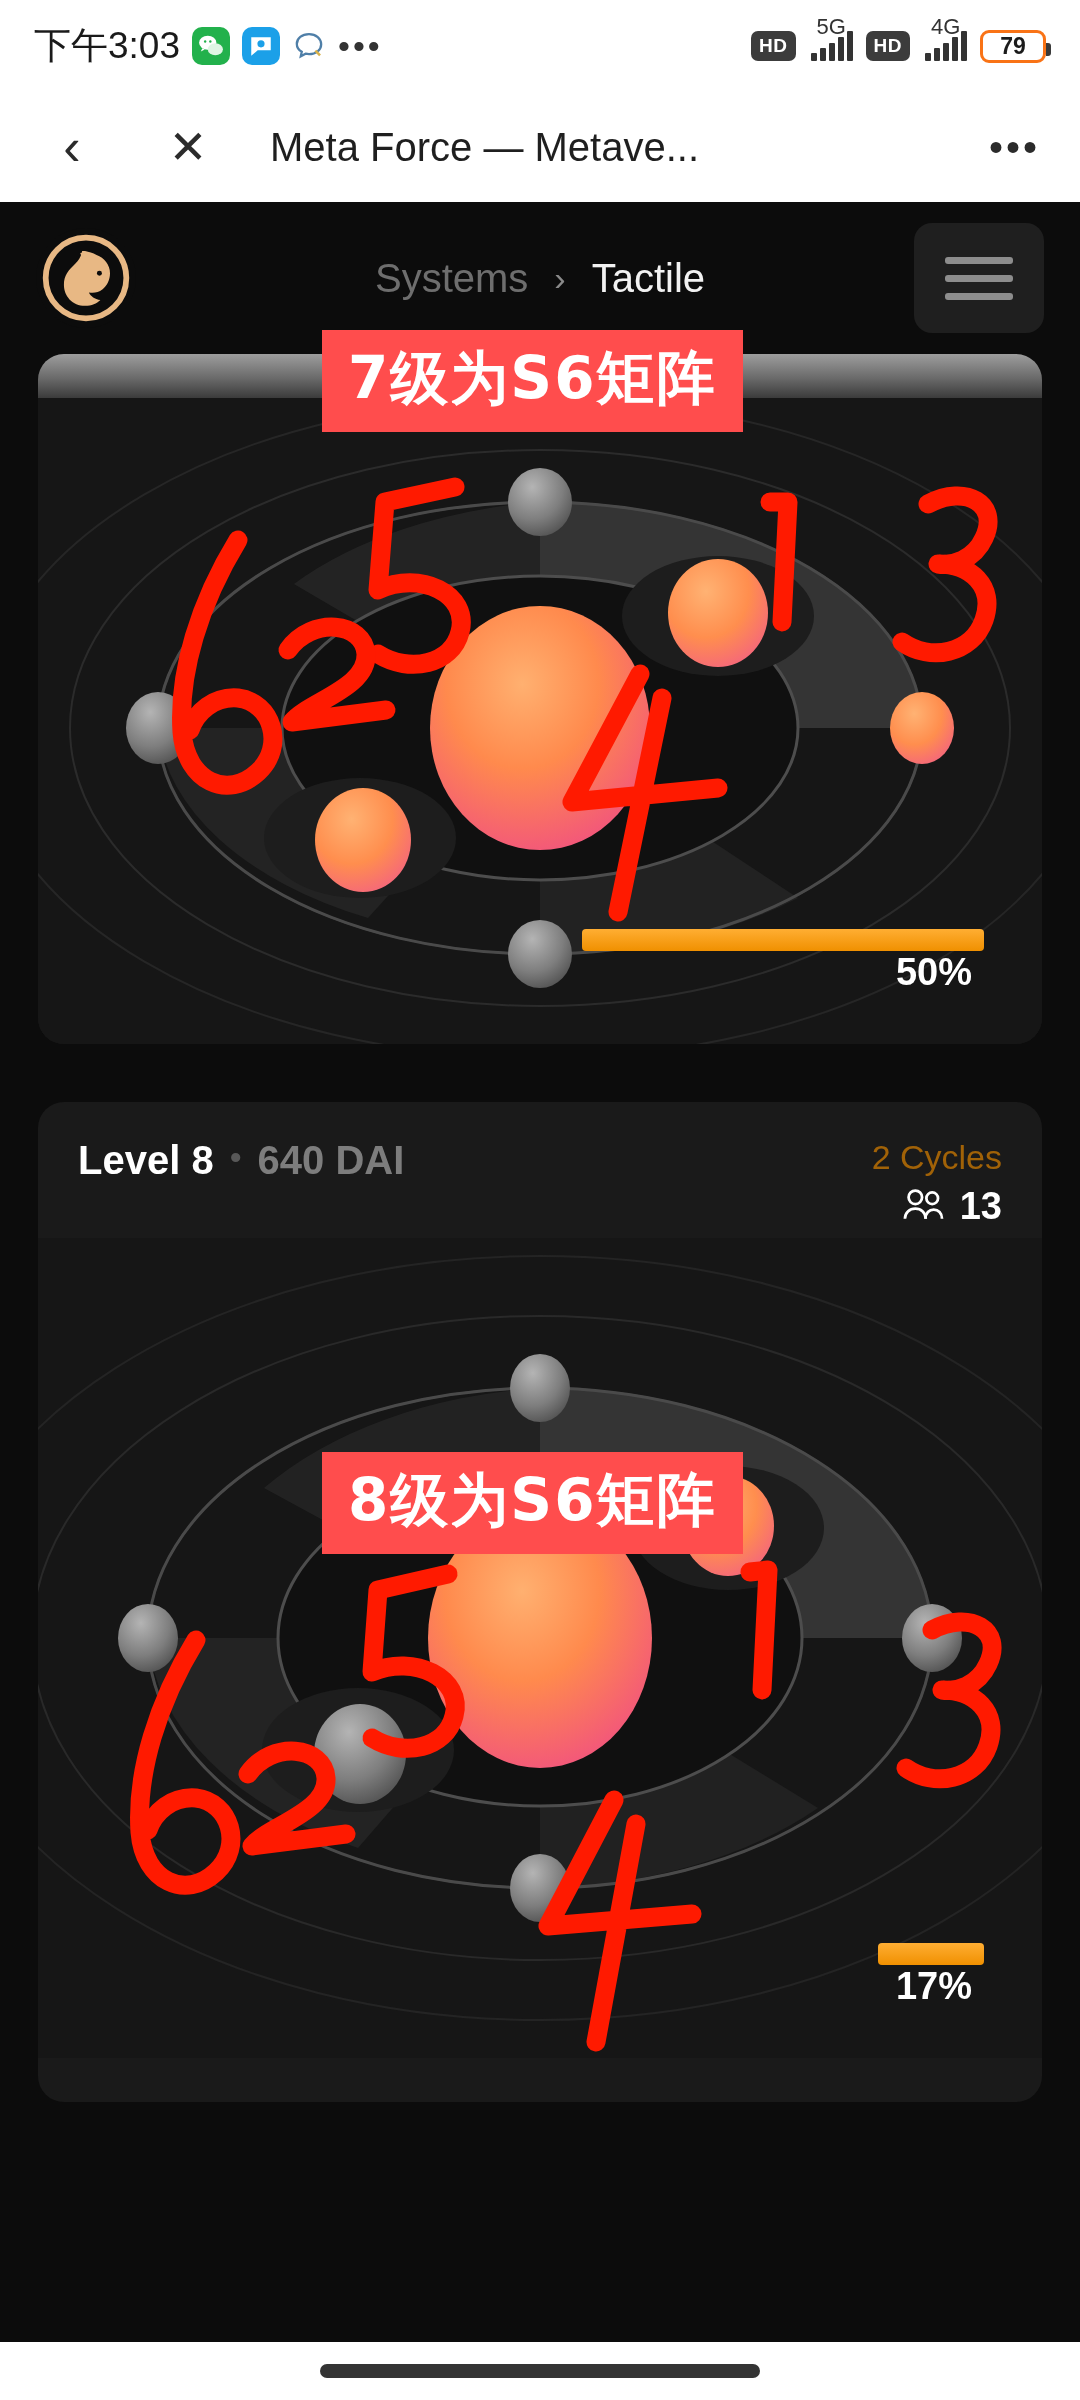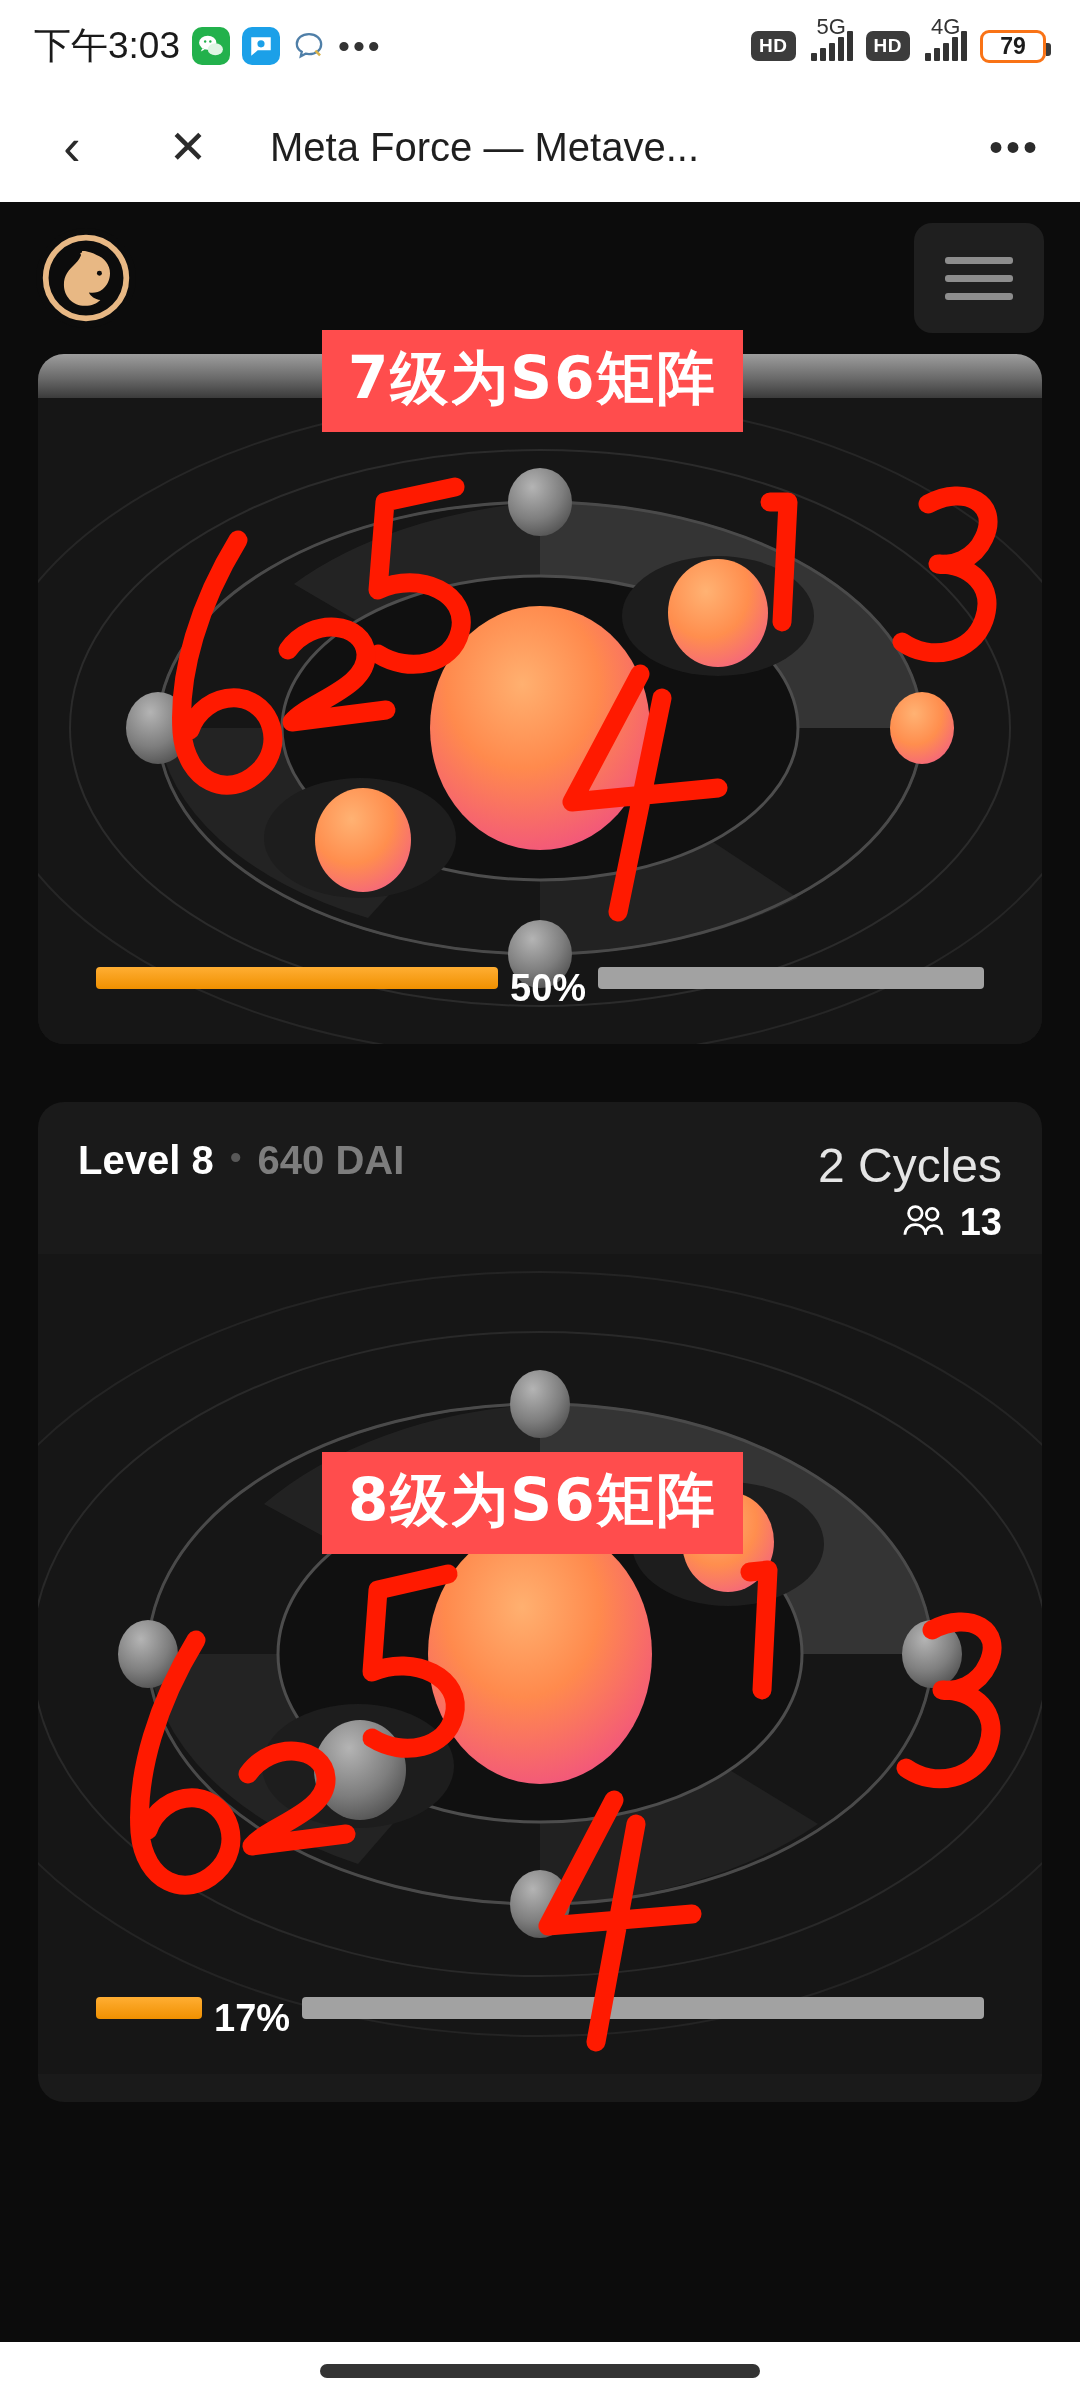--- a/index.html
+++ b/index.html
@@ -91,32 +91,32 @@
     height:44px; width:100%;
     background:linear-gradient(180deg,#9d9d9d 0%,#6a6a6a 55%,#3b3b3b 100%);
   }
   .card-head {
     display:flex; align-items:flex-start; padding:36px 40px 10px 40px;
   }
   .lvl { font-size:40px; font-weight:700; color:#ffffff; }
   .dot { color:#585858; font-size:34px; margin:0 16px; }
   .dai { font-size:40px; color:#7d7d7d; font-weight:700; }
   .head-right { margin-left:auto; text-align:right; }
-  .cycles { font-size:48px; color:#e5e5e5; font-weight:500; }
+  .cycles { font-size:34px; color:#a16207; font-weight:500; }
   .members { display:flex; align-items:center; justify-content:flex-end; gap:14px; margin-top:8px; }
   .members b { font-size:38px; color:#ffffff; font-weight:700; }
 
   
   .stage { position:relative; width:100%; height:740px; background:#161616; }
   .stage svg { position:absolute; inset:0; width:100%; height:100%; }
 
   
   .progress-wrap {
-    position:absolute; left:0; right:0; bottom:34px;
-    display:flex; align-items:flex-start; padding:0 58px;
+    position:absolute; left:0; right:0; bottom:50px;
+    display:flex; align-items:flex-end; padding:0 58px;flex-direction:column;
   }
   .pbar { height:22px; border-radius:4px; position:relative; display:flex; }
   .pfill { background:linear-gradient(180deg,#ffae33,#f09000); border-radius:4px; }
   .prest { background:#a2a2a2; border-radius:4px; flex:1; }
   .ptxt { font-size:38px; font-weight:700; color:#ffffff; margin:0 12px; white-space:nowrap; }
 
   
   .sticker {
     position:absolute; background:#ff4d4d; color:#ffffff;
     font-size:58px; font-weight:700; letter-spacing:2px;
@@ -206,20 +206,25 @@
     <div class="app-header">
       <div class="logo">
         <svg width="96" height="96" viewBox="0 0 100 100">
           <circle cx="50" cy="50" r="42" fill="none" stroke="#e8b884" stroke-width="6"></circle>
           <path d="M46 22c-1 5-3 9-7 13-7 7-12 12-12 22 0 12 9 22 22 22 7 0 12-2 16-6-6-1-10-4-12-8 5 1 10 0 14-3 5-4 8-10 8-17 0-9-6-16-14-19-4-2-8-3-12-4l-3 0z" fill="#e8b884"></path>
           <circle cx="64" cy="45" r="2.6" fill="#0c0c0c"></circle>
           <path d="M44 24l4 10 4-11z" fill="#e8b884"></path>
         </svg>
       </div>
 
+      <div class="crumb">
+        <span class="crumb-muted">Systems</span>
+        <span class="crumb-sep">›</span>
+        <span class="crumb-cur">Tactile</span>
+      </div>
 
       <div class="menu-btn">
         <i></i>
           <i></i>
           <i></i>
       </div>
     </div>
 
     <div class="cards">
 

